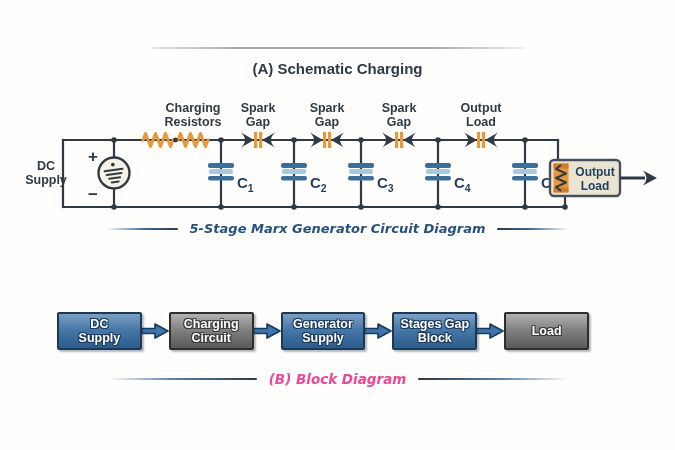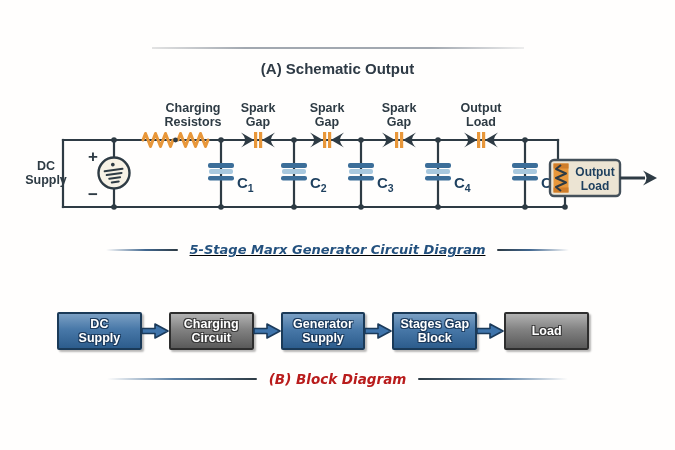--- a/index.html
+++ b/index.html
@@ -22,34 +22,34 @@
   svg text{font-family:"Liberation Sans", sans-serif;}
   .lbl{font-size:12.5px;font-weight:bold;fill:#2e3b44;}
   .cap-lbl{font-size:15px;font-weight:bold;fill:#1d3f5e;}
   .cap-sub{font-size:10.5px;}
   .pm{font-size:17px;font-weight:bold;fill:#2e3b44;}
   .boxlbl{font-size:12px;font-weight:bold;fill:#1d3f5e;}
   .caption-row{
     position:absolute;left:0;width:675px;display:flex;align-items:center;
     justify-content:center;gap:12px;
   }
-  .caption-a-row{top:242px;text-decoration:underline;}
+  .caption-a-row{top:221px;}
   .caption-b-row{top:371px;}
   .cap-line{height:2px;border-radius:1px;}
   .cap-line.a-left{width:72px;background:linear-gradient(to right,rgba(90,120,150,0),#41678f 55%,#2e3b44);}
   .cap-line.a-right{width:72px;background:linear-gradient(to left,rgba(90,120,150,0),#41678f 55%,#2e3b44);}
   .cap-line.b-left{width:150px;background:linear-gradient(to right,rgba(90,120,150,0),#5b7fa3 45%,#2e3b44);}
   .cap-line.b-right{width:150px;background:linear-gradient(to left,rgba(90,120,150,0),#5b7fa3 45%,#2e3b44);}
   .caption-a-text{
     font-family:"DejaVu Sans", sans-serif;font-style:italic;
     font-size:13px;font-weight:bold;color:#24517e;
   }
   .caption-b-text{
     font-family:"DejaVu Sans", sans-serif;font-style:italic;
-    font-size:13.5px;font-weight:bold;color:#b91c1c;
+    font-size:13.5px;font-weight:bold;color:#ec4899;
   }
   .blocks-row{
     position:absolute;top:312px;left:57px;width:532px;height:38px;
     display:flex;align-items:center;justify-content:space-between;
   }
   .block{
     width:85px;height:34px;border-radius:2px;display:flex;flex-direction:column;
     align-items:center;justify-content:center;line-height:1.12;
     font-size:12.5px;font-weight:bold;color:#fff;text-align:center;
     box-shadow:2px 2px 2px rgba(0,0,0,.28);
@@ -66,21 +66,21 @@
     text-shadow:1px 1px 0 #3a3a3a,-1px 1px 0 #3a3a3a,1px -1px 0 #3a3a3a,-1px -1px 0 #3a3a3a;
   }
   .flow-arrow{flex:0 0 auto;margin:0 -1px;}
 </style>
 </head>
 <body>
 
 <div class="stage">
 
   <div class="title-rule"></div>
-  <div class="heading-a">(A) Schematic Output</div>
+  <div class="heading-a">(A) Schematic Charging</div>
 
   <svg viewBox="0 95 675 130" width="675" height="130" style="position:absolute;top:95px;left:0;">
 
     <g stroke="#2e3b44" stroke-width="2.2" fill="none" stroke-linecap="square">
       <path d="M63 140 H558"></path>
       <path d="M63 207 H565"></path>
       <path d="M63 140 V207"></path>
       <path d="M114 140 V207"></path>
       <path d="M221 140 V207"></path>
       <path d="M294 140 V207"></path>

